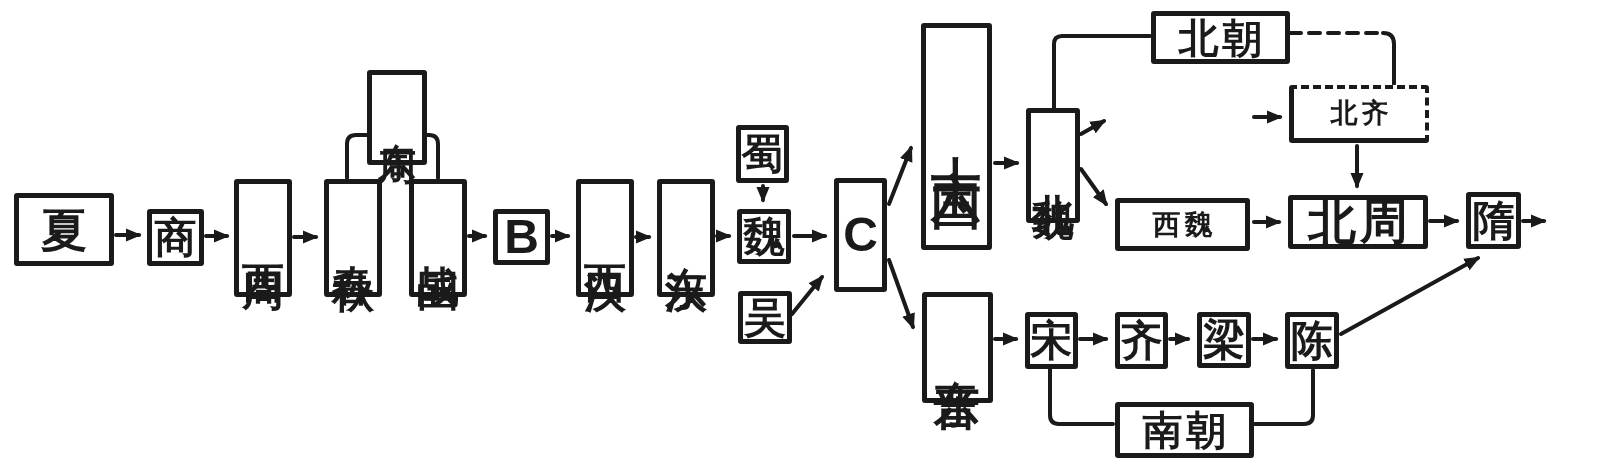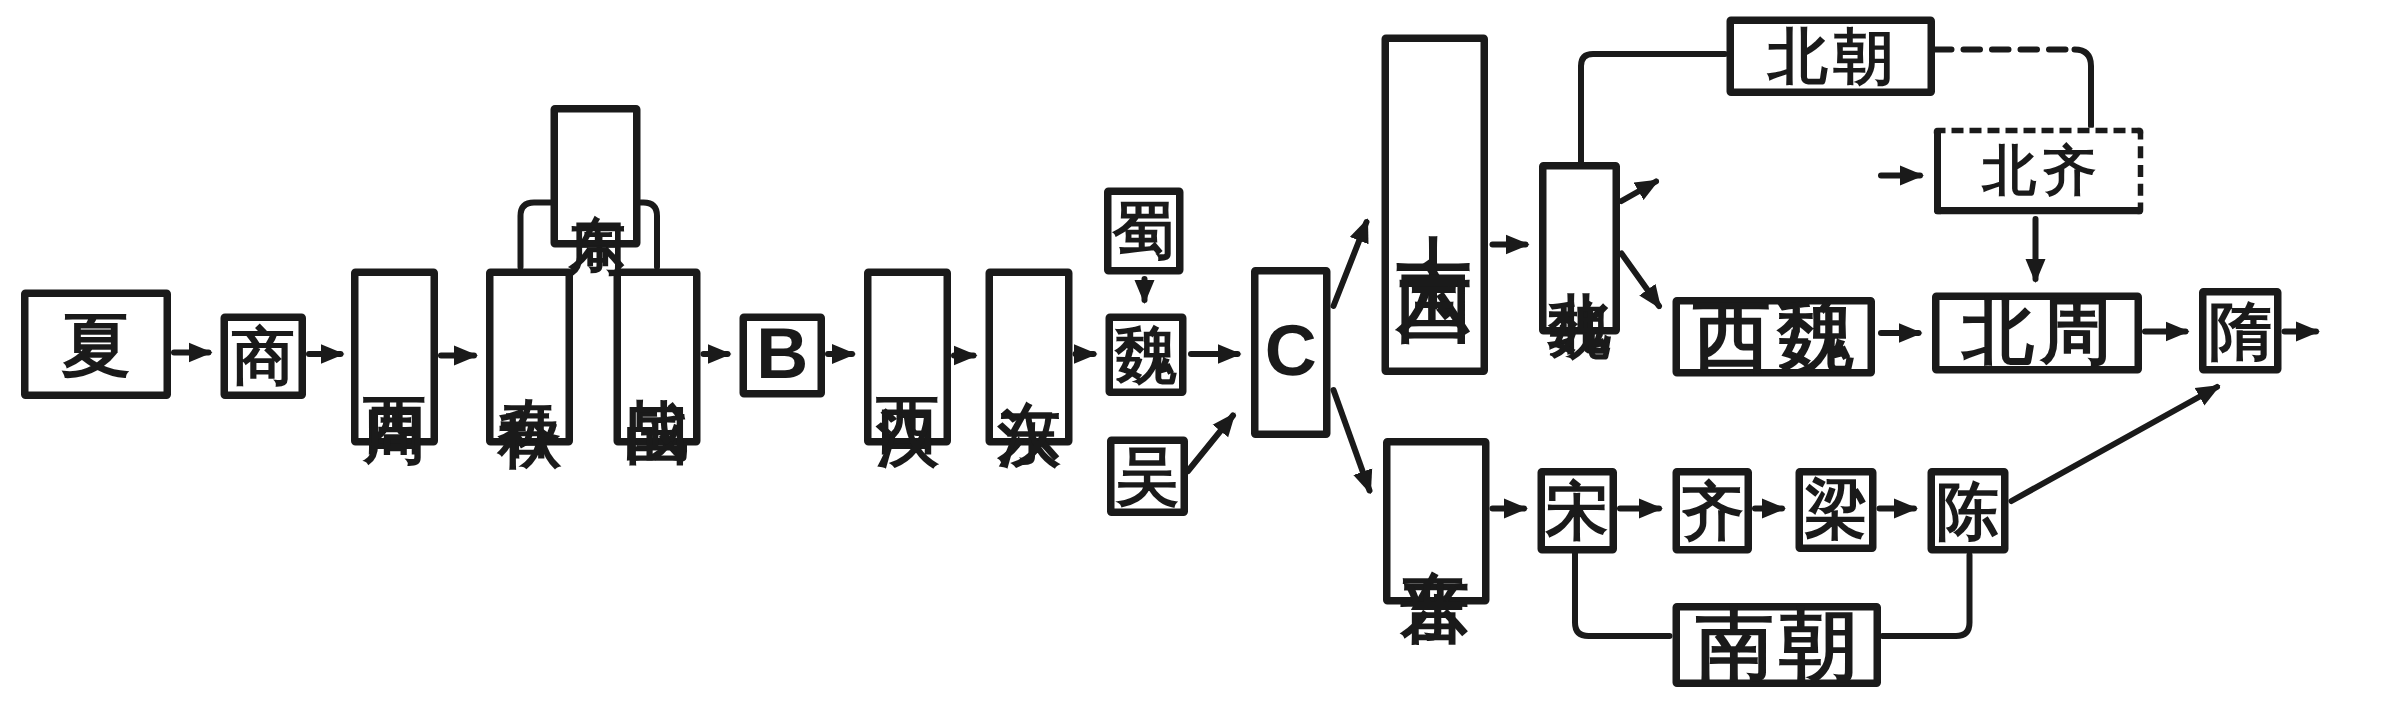--- a/index.html
+++ b/index.html
@@ -138,25 +138,25 @@
 
   <div class="node vert" style="left:1026px;top:108px;width:54px;height:115px;font-size:42px">
     <span class="lbl">北魏</span>
   </div>
 
   <div class="node" style="left:1151px;top:11px;width:139px;height:53px;font-size:40px">
     <span class="lbl">北朝</span>
   </div>
 
 
-  <div class="node sketch" style="left:1289px;top:85px;width:140px;height:58px;font-size:36px">
+  <div class="node sketch" style="left:1289px;top:85px;width:140px;height:58px;font-size:27px">
     <span class="lbl">北齐</span>
   </div>
 
-  <div class="node" style="left:1115px;top:198px;width:135px;height:53px;font-size:52px">
+  <div class="node" style="left:1115px;top:198px;width:135px;height:53px;font-size:28px">
     <span class="lbl">西魏</span>
   </div>
 
   <div class="node" style="left:1288px;top:195px;width:140px;height:54px;font-size:48px">
     <span class="lbl">北周</span>
   </div>
 
   <div class="node" style="left:1466px;top:192px;width:55px;height:57px;font-size:42px">
     <span class="lbl">隋</span>
   </div>
@@ -174,17 +174,17 @@
   </div>
 
   <div class="node" style="left:1197px;top:312px;width:54px;height:56px;font-size:42px">
     <span class="lbl">梁</span>
   </div>
 
   <div class="node" style="left:1285px;top:312px;width:54px;height:57px;font-size:42px">
     <span class="lbl">陈</span>
   </div>
 
-  <div class="node" style="left:1115px;top:402px;width:139px;height:56px;font-size:52px">
+  <div class="node" style="left:1115px;top:402px;width:139px;height:56px;font-size:40px">
     <span class="lbl">南朝</span>
   </div>
 
 </div>
 
 </body></html>

